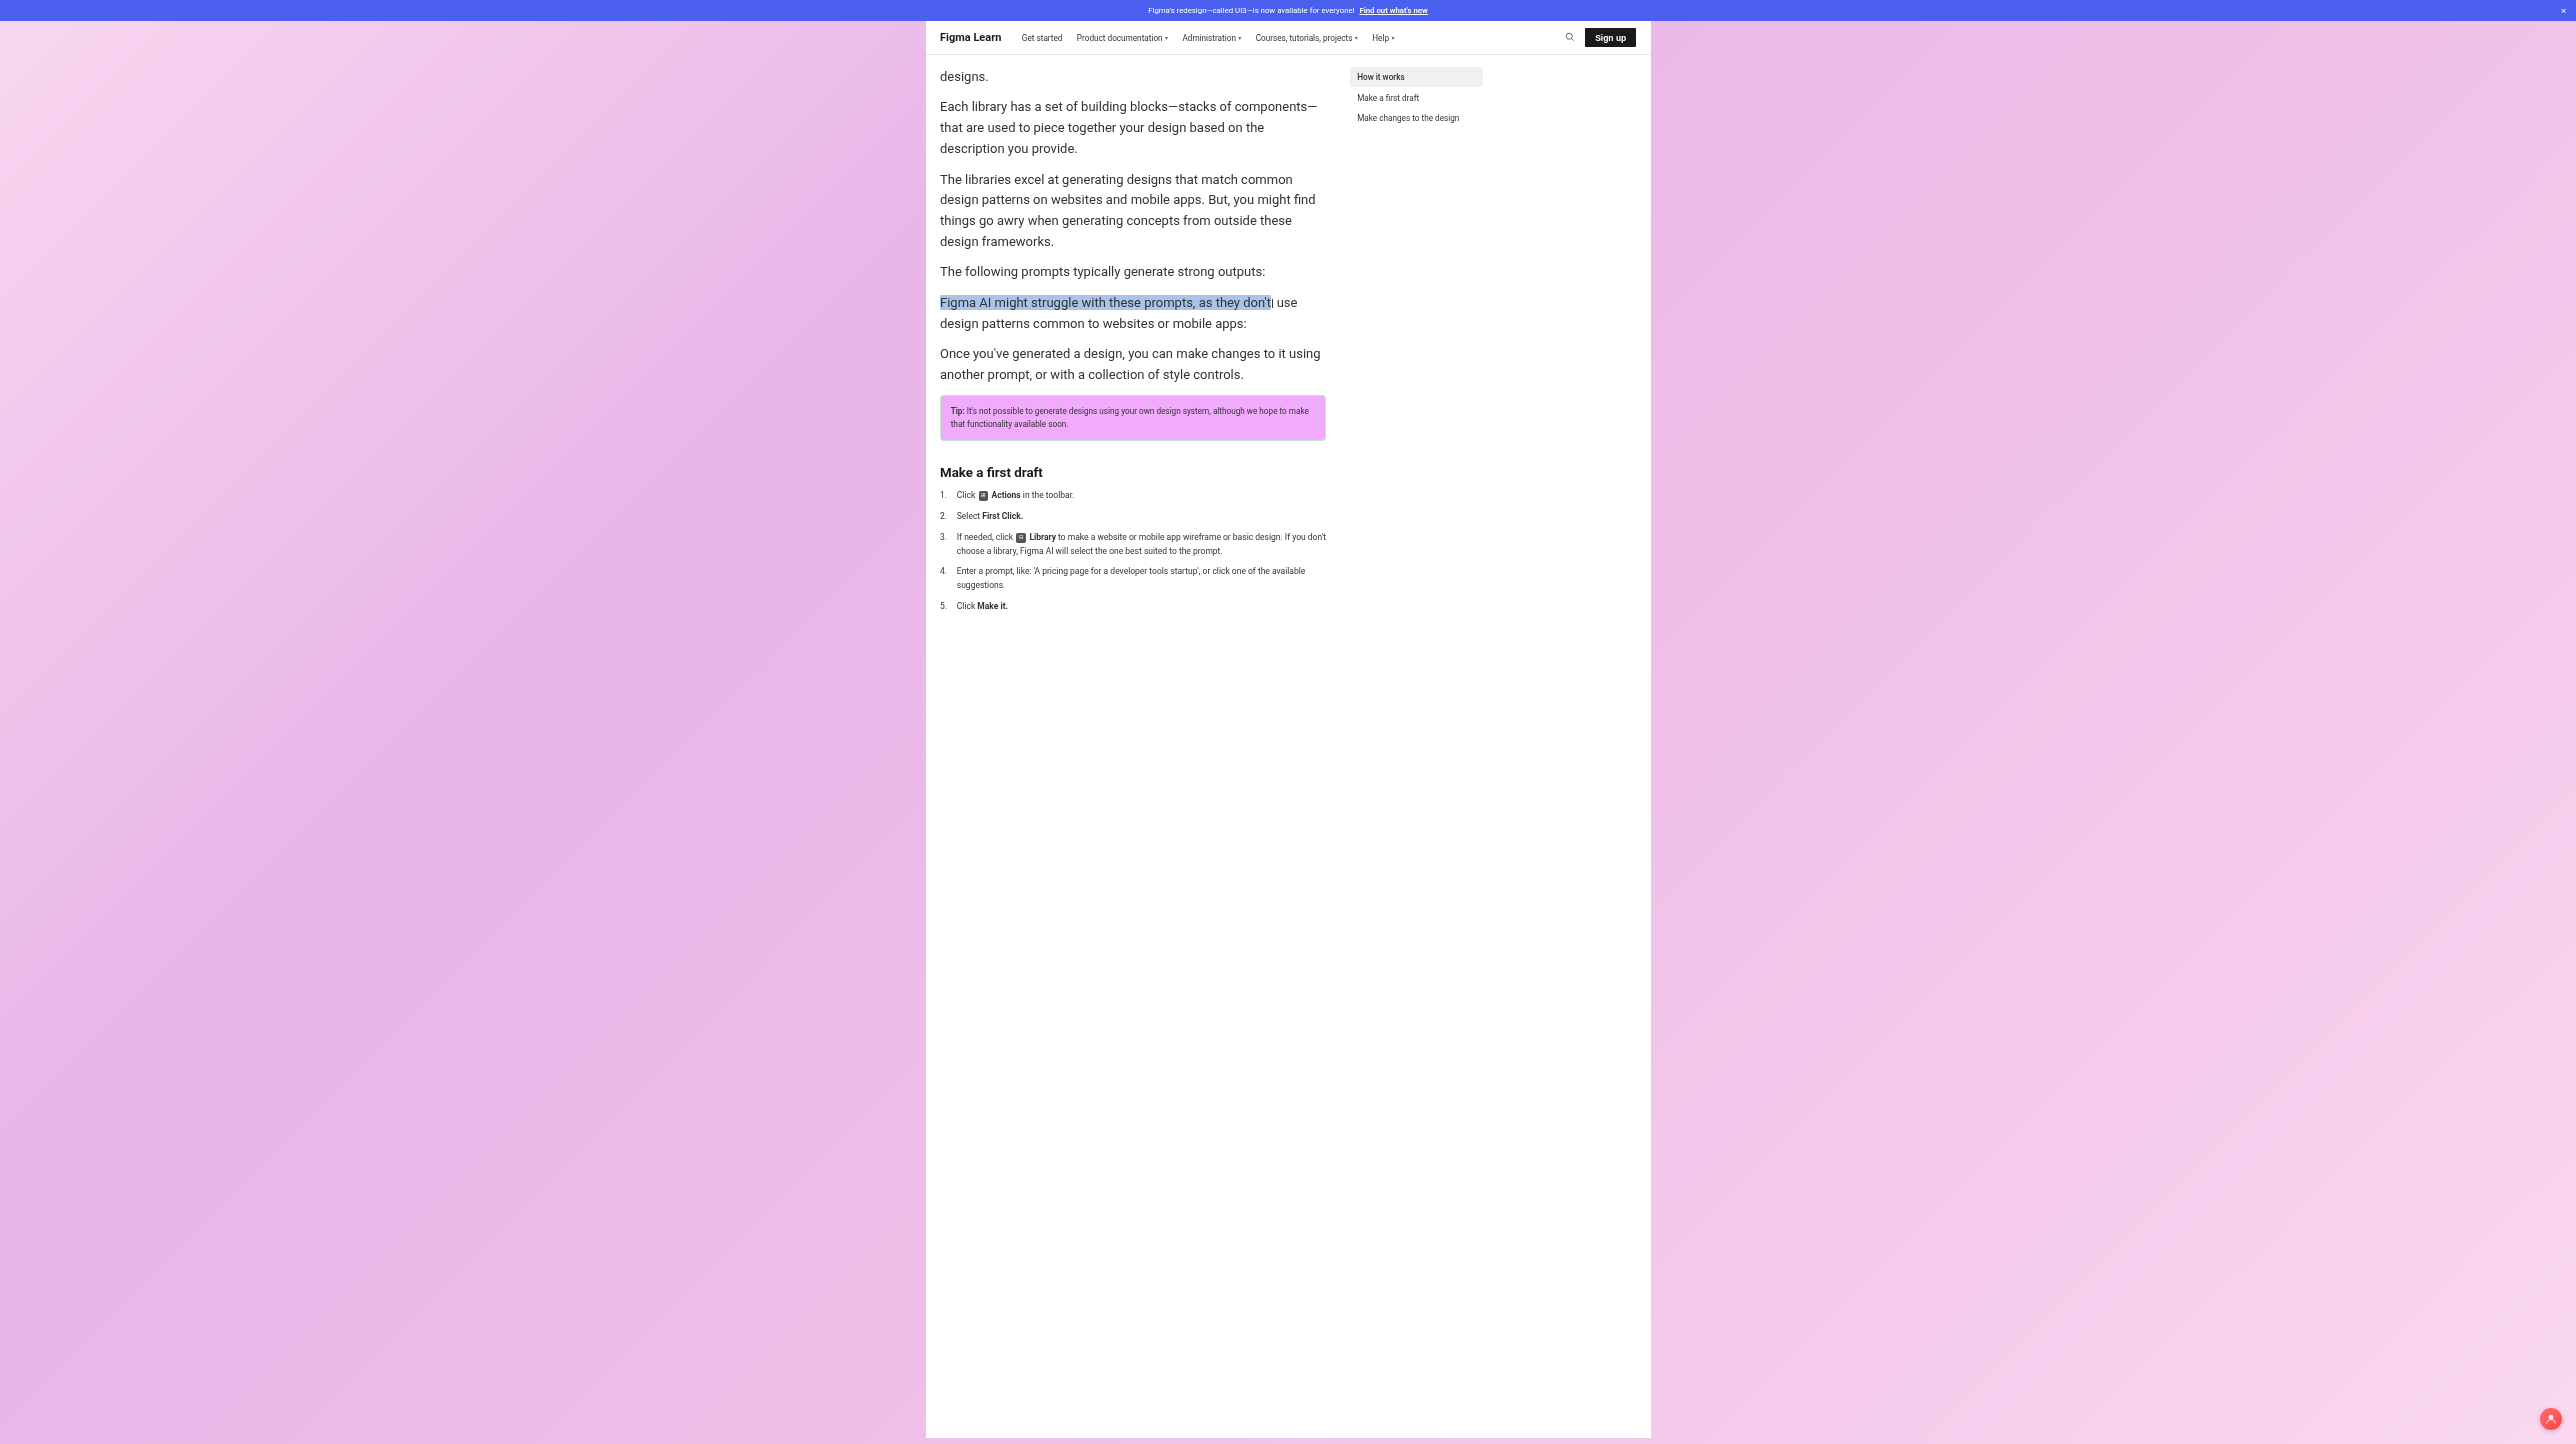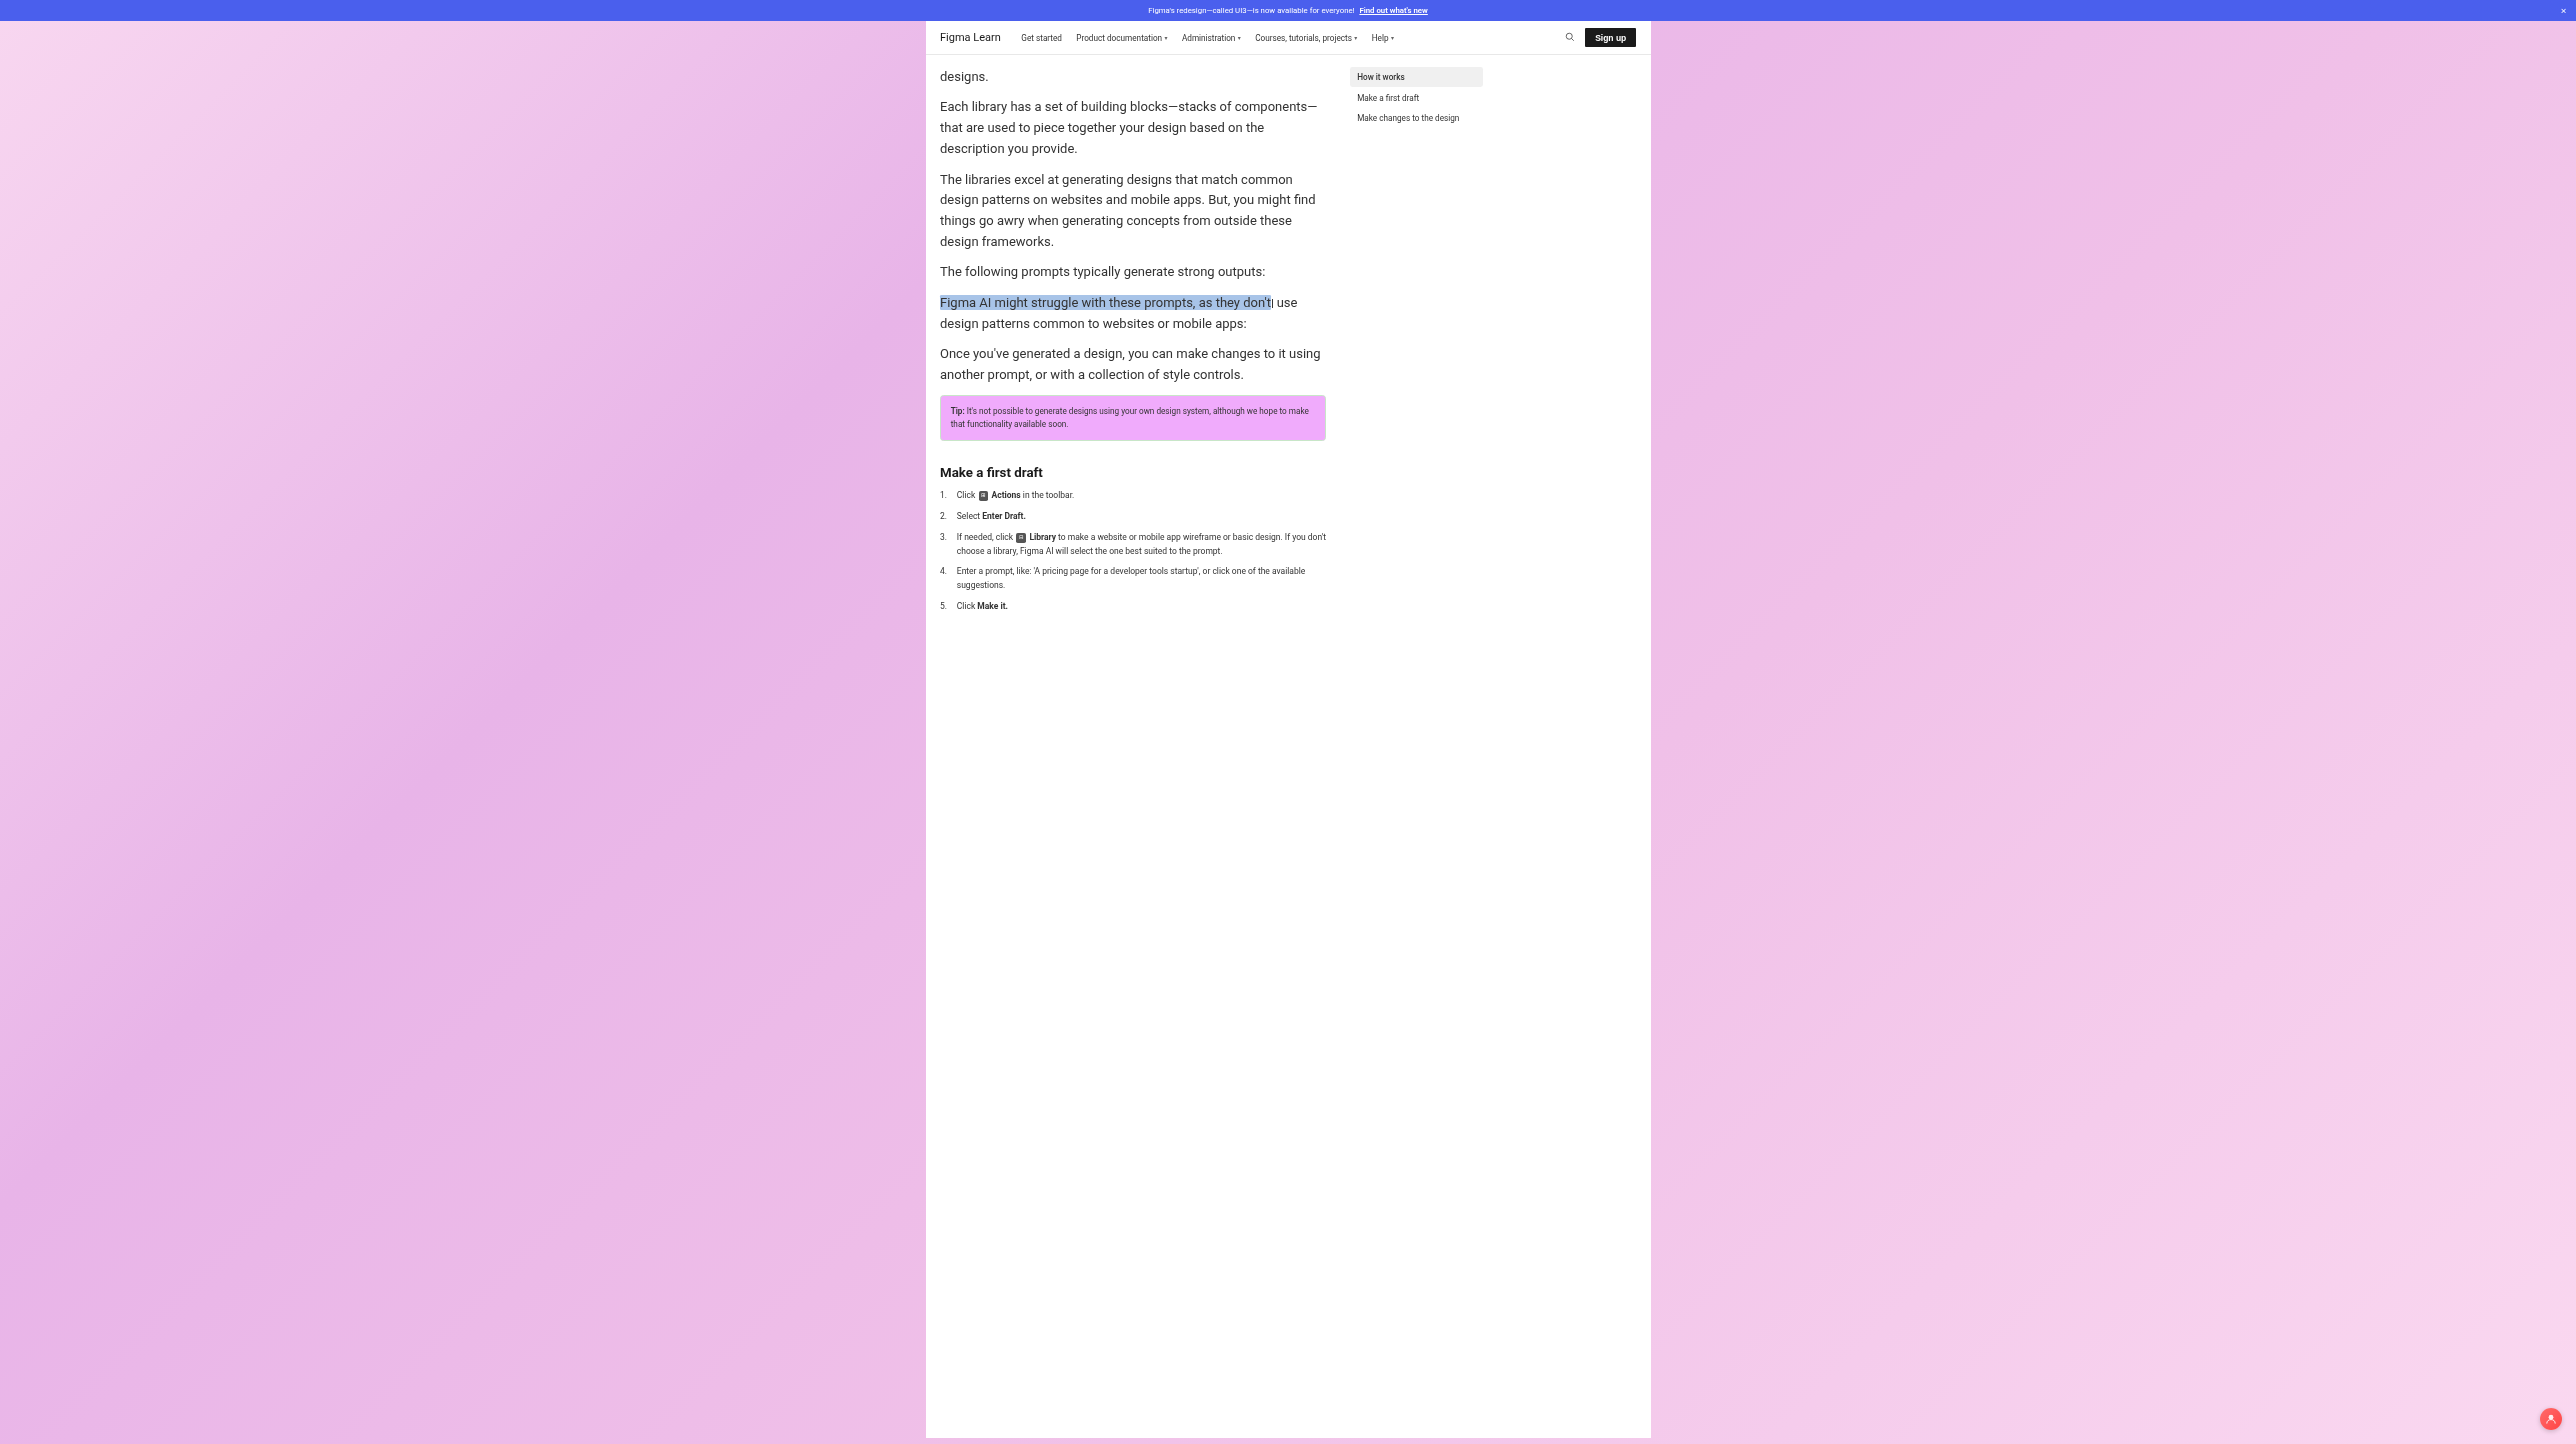--- a/index.html
+++ b/index.html
@@ -59,21 +59,21 @@
       display: flex;
       align-items: center;
       padding: 0 14.5px;
       height: 34px;
       border-bottom: 0.6px solid #e8e8e8;
       gap: 14.5px;
     }
 
     .logo {
       font-size: 11px;
-      font-weight: 400;
+      font-weight: 700;
       color: #1a1a1a;
       text-decoration: none;
       white-space: nowrap;
     }
 
     .nav-links {
       display: flex;
       align-items: center;
       gap: 2.4px;
       flex: 1;
@@ -365,21 +365,21 @@
       <ol class="ordered-list">
         <li>
           <span class="step-number">1.</span>
           <span class="step-content">
             Click <span class="inline-icon">⊞</span> <span class="bold-text">Actions</span> in the toolbar.
           </span>
         </li>
         <li>
           <span class="step-number">2.</span>
           <span class="step-content">
-            Select <span class="bold-text">Enter Draft.</span>
+            Select <span class="bold-text">First Click.</span>
           </span>
         </li>
         <li>
           <span class="step-number">3.</span>
           <span class="step-content">
             If needed, click <span class="inline-icon">⊟</span> <span class="bold-text">Library</span> to make a website or mobile app wireframe or basic design. If you don't choose a library, Figma AI will select the one best suited to the prompt.
           </span>
         </li>
         <li>
           <span class="step-number">4.</span>

